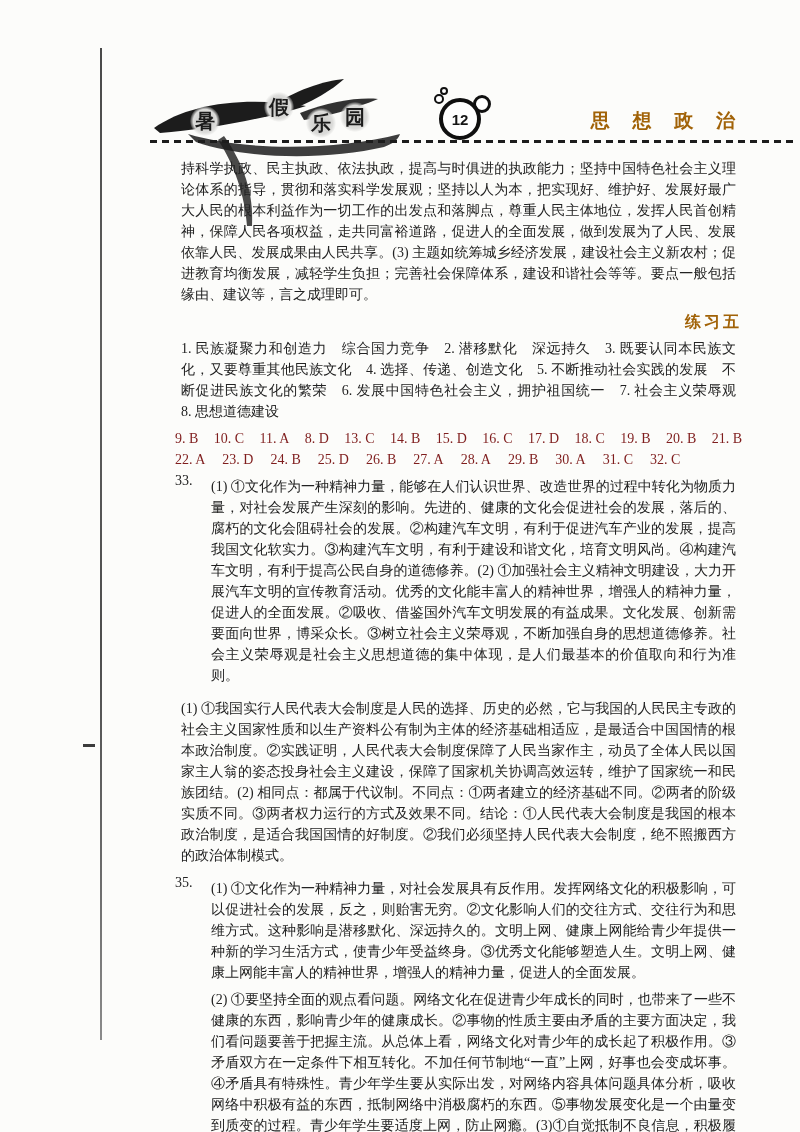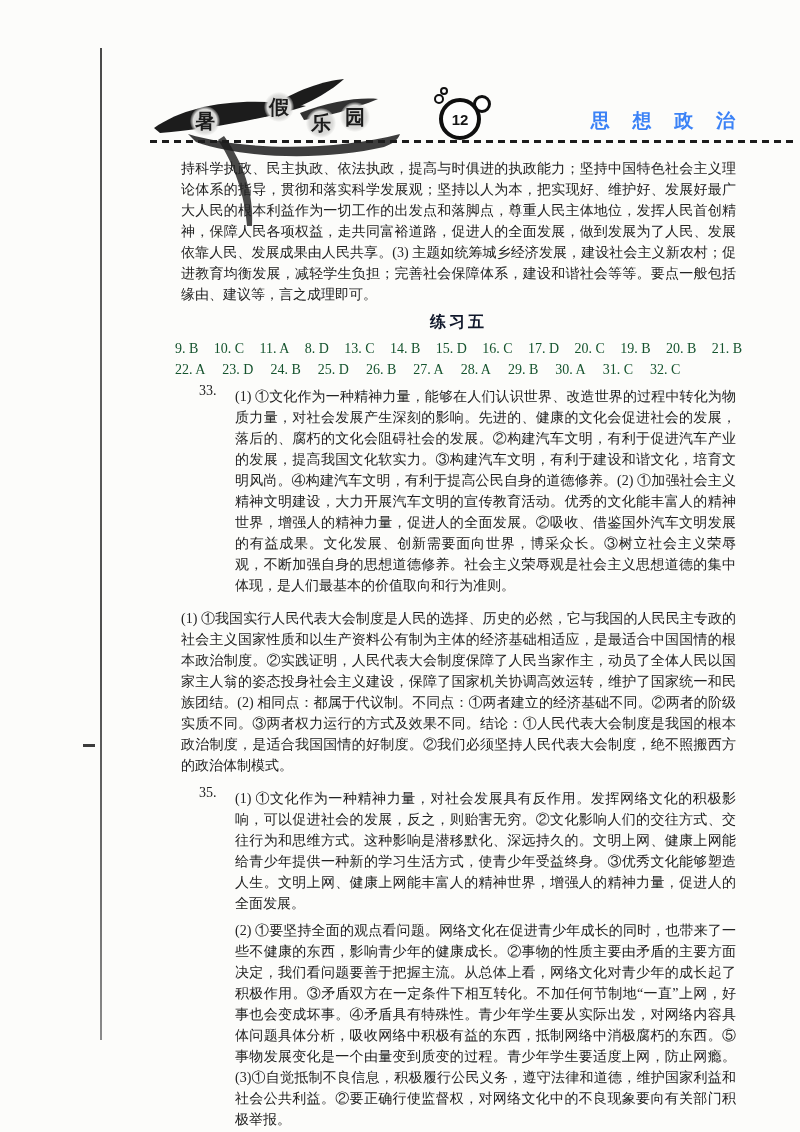--- a/index.html
+++ b/index.html
@@ -45,40 +45,40 @@
     border:4px solid #101010;background:#fff;
     display:flex;align-items:center;justify-content:center;
     font-size:15px;font-weight:bold;color:#161616;
     font-family:"Liberation Sans","DejaVu Sans",sans-serif;
   }
   .badge .sat{position:absolute;left:43px;top:9px;width:12px;height:12px;border-radius:50%;border:3px solid #101010;background:#fff;}
   .badge .dot1{position:absolute;left:4px;top:8px;width:6px;height:6px;border-radius:50%;border:2px solid #101010;background:#fff;}
   .badge .dot2{position:absolute;left:10px;top:1px;width:4px;height:4px;border-radius:50%;border:2px solid #101010;background:#fff;}
   .subject{
     position:absolute;right:56px;top:108px;
-    font-size:19px;font-weight:bold;letter-spacing:9px;color:#3b82f6;
+    font-size:19px;font-weight:bold;letter-spacing:9px;color:#a16207;
     white-space:nowrap;
   }
   
   .content{
     position:absolute;left:0;top:152px;width:800px;
     padding:0 58px 0 175px;box-sizing:border-box;
     font-size:14px;line-height:21px;text-align:justify;color:#222;
   }
   .content p{margin:6px;}
   .ex-heading{
-    margin:5px 0 6px 0;text-align:center;
-    font-size:16px;font-weight:bold;letter-spacing:3px;color:#0f172a;
+    margin:5px 0 6px 0;text-align:right;
+    font-size:16px;font-weight:bold;letter-spacing:3px;color:#a16207;
   }
   .mc-row1{display:flex;justify-content:space-between;white-space:nowrap;}
   .mc-row2{white-space:nowrap;}
   .mc-row2 .mc-item{margin-right:17px;}
-  .mc-item{color:#14532d;}
+  .mc-item{color:#7f1d1d;}
   .qa{display:flex;}
-  .qnum{flex:none;width:30px;margin-left:24px;}
+  .qnum{flex:none;width:30px;}
   .qbody{flex:1;min-width:0;text-align:justify;}
 </style>
 </head>
 <body>
 
 <div class="page">
 
   <div class="spine-line"></div>
   <div class="margin-tick"></div>
 
@@ -111,32 +111,33 @@
 
     <div class="dashed-rule"></div>
   </div>
 
   <div class="content">
 
     <p>持科学执政、民主执政、依法执政，提高与时俱进的执政能力；坚持中国特色社会主义理论体系的指导，贯彻和落实科学发展观；坚持以人为本，把实现好、维护好、发展好最广大人民的根本利益作为一切工作的出发点和落脚点，尊重人民主体地位，发挥人民首创精神，保障人民各项权益，走共同富裕道路，促进人的全面发展，做到发展为了人民、发展依靠人民、发展成果由人民共享。(3) 主题如统筹城乡经济发展，建设社会主义新农村；促进教育均衡发展，减轻学生负担；完善社会保障体系，建设和谐社会等等。要点一般包括缘由、建议等，言之成理即可。</p>
 
     <h2 class="ex-heading">练习五</h2>
 
+    <p>1. 民族凝聚力和创造力　综合国力竞争　2. 潜移默化　深远持久　3. 既要认同本民族文化，又要尊重其他民族文化　4. 选择、传递、创造文化　5. 不断推动社会实践的发展　不断促进民族文化的繁荣　6. 发展中国特色社会主义，拥护祖国统一　7. 社会主义荣辱观　8. 思想道德建设</p>
 
     <div class="mc-row1">
         <span class="mc-item">9. B</span>
         <span class="mc-item">10. C</span>
         <span class="mc-item">11. A</span>
         <span class="mc-item">8. D</span>
         <span class="mc-item">13. C</span>
         <span class="mc-item">14. B</span>
         <span class="mc-item">15. D</span>
         <span class="mc-item">16. C</span>
         <span class="mc-item">17. D</span>
-        <span class="mc-item">20. C</span>
+        <span class="mc-item">18. C</span>
         <span class="mc-item">19. B</span>
         <span class="mc-item">20. B</span>
         <span class="mc-item">21. B</span>
       </div>
     <div class="mc-row2"><span class="mc-item">22. A</span><span class="mc-item">23. D</span><span class="mc-item">24. B</span><span class="mc-item">25. D</span><span class="mc-item">26. B</span><span class="mc-item">27. A</span><span class="mc-item">28. A</span><span class="mc-item">29. B</span><span class="mc-item">30. A</span><span class="mc-item">31. C</span><span class="mc-item">32. C</span></div>
 
     <div class="qa">
       <span class="qnum">33.</span>
       <div class="qbody">
         <p>(1) ①文化作为一种精神力量，能够在人们认识世界、改造世界的过程中转化为物质力量，对社会发展产生深刻的影响。先进的、健康的文化会促进社会的发展，落后的、腐朽的文化会阻碍社会的发展。②构建汽车文明，有利于促进汽车产业的发展，提高我国文化软实力。③构建汽车文明，有利于建设和谐文化，培育文明风尚。④构建汽车文明，有利于提高公民自身的道德修养。(2) ①加强社会主义精神文明建设，大力开展汽车文明的宣传教育活动。优秀的文化能丰富人的精神世界，增强人的精神力量，促进人的全面发展。②吸收、借鉴国外汽车文明发展的有益成果。文化发展、创新需要面向世界，博采众长。③树立社会主义荣辱观，不断加强自身的思想道德修养。社会主义荣辱观是社会主义思想道德的集中体现，是人们最基本的价值取向和行为准则。</p>

